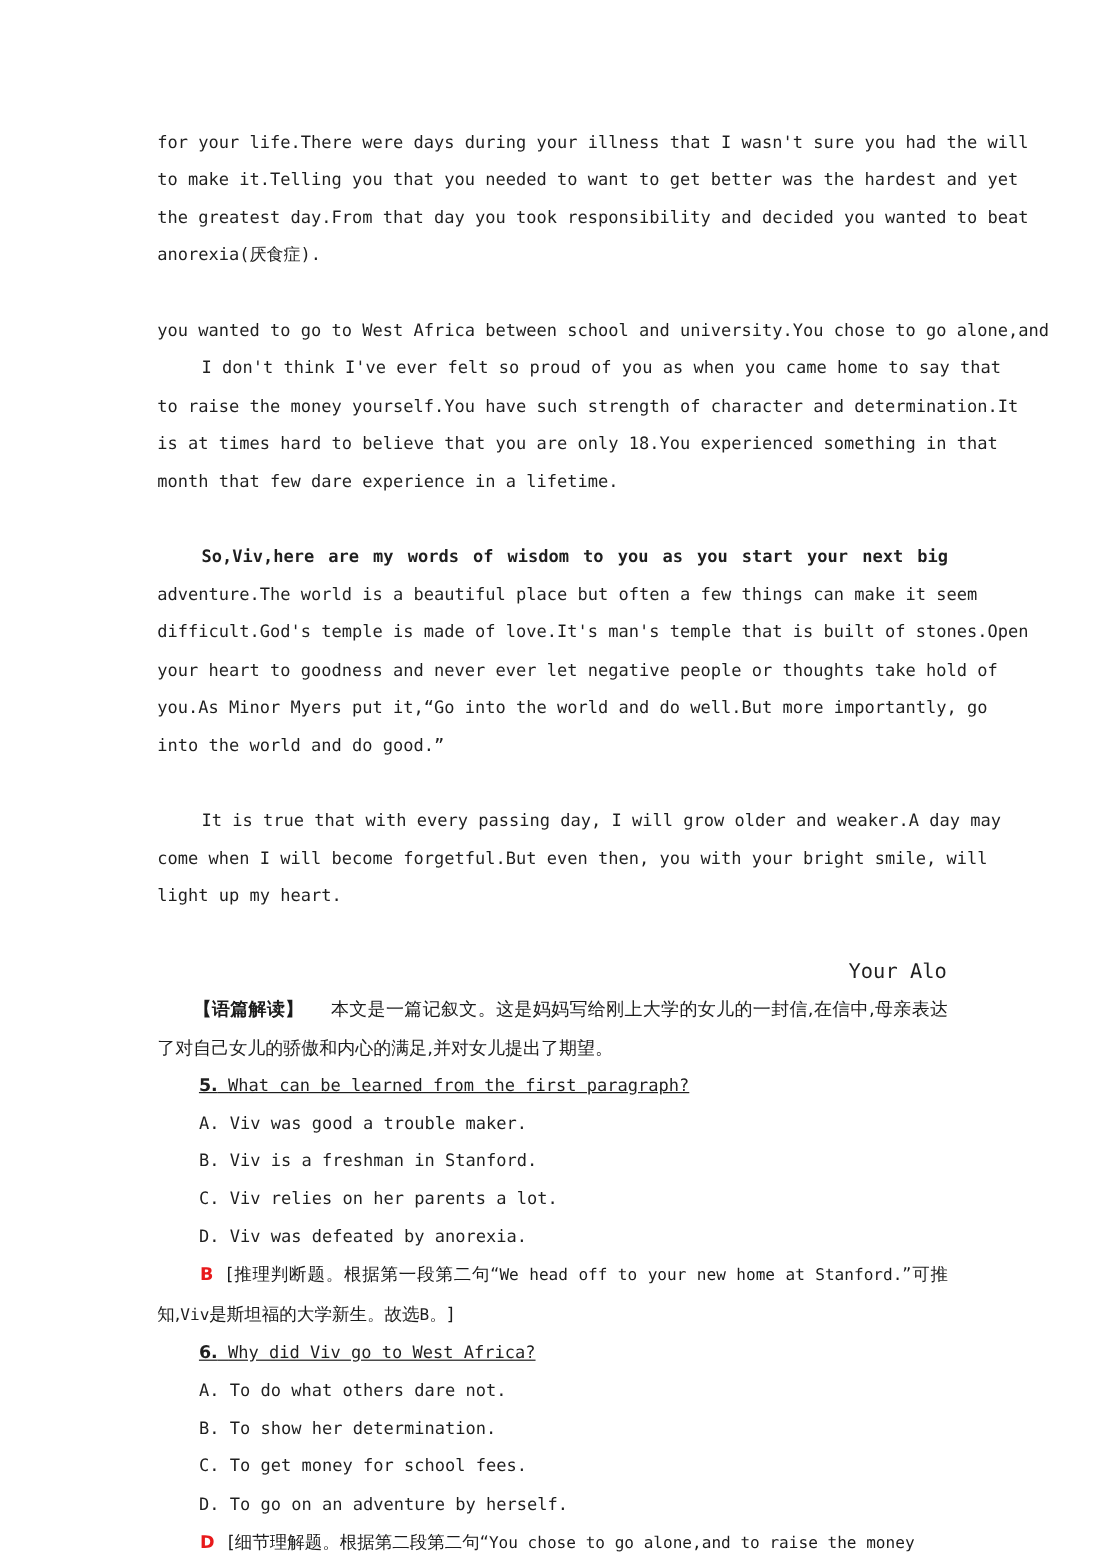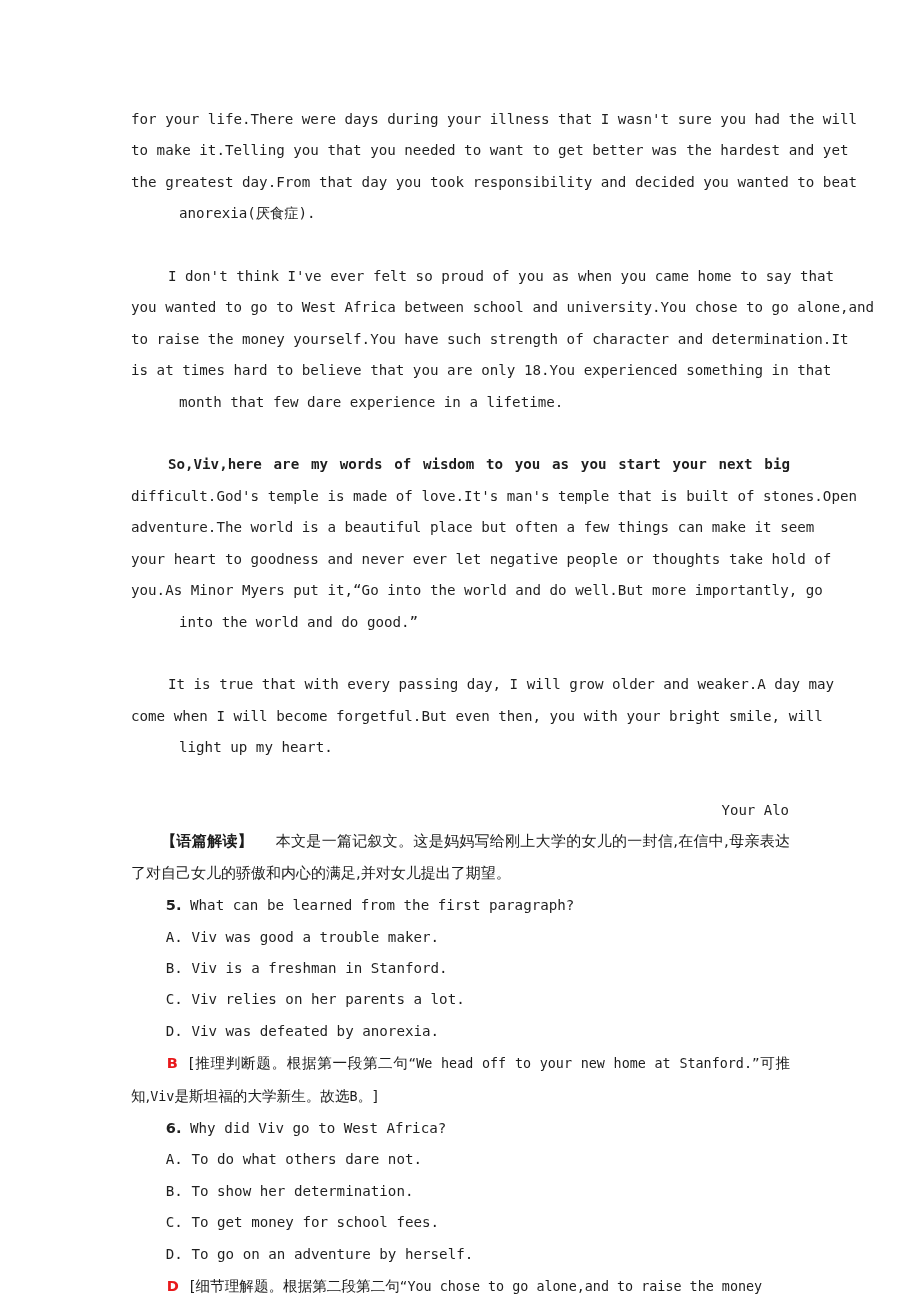--- a/index.html
+++ b/index.html
@@ -53,26 +53,25 @@
 
   
   .ln {
     display: block;
     text-align: justify;
     text-align-last: justify;
     white-space: pre;
   }
   .ln.last {
     text-align-last: left;
-    margin-left: 48px;
   }
 
   .signature {
     font-family: "DejaVu Sans Mono", "Liberation Mono", monospace;
-    font-size: 14px;
+    font-size: 17px;
     line-height: 31.4px;
     text-align: right;
     padding-right: 1px;
     color: #1f1f1f;
   }
 
   
   .cn-block {
     font-family: "DejaVu Sans", "Liberation Sans", sans-serif;
     font-size: 15px;
@@ -96,20 +95,21 @@
   
   .q-line {
     font-family: "DejaVu Sans Mono", "Liberation Mono", monospace;
     font-size: 14.2px;
     line-height: 31.4px;
     color: #1f1f1f;
     white-space: pre;
   }
   .q-stem {
     padding-left: 2.45em;
+    text-decoration: underline;
   }
   .q-stem .qnum {
     font-weight: bold;
     font-family: "DejaVu Sans", "Liberation Sans", sans-serif;
     font-size: 14.6px;
   }
   .q-opt {
     padding-left: 2.45em;
   }
 
@@ -147,31 +147,31 @@
     <div>
 
       <div class="en-para">
         <span class="ln">for your life.There were days during your illness that I wasn't sure you had the will</span>
         <span class="ln">to make it.Telling you that you needed to want to get better was the hardest and yet</span>
         <span class="ln">the greatest day.From that day you took responsibility and decided you wanted to beat</span>
         <span class="ln last">anorexia(厌食症).</span>
       </div>
 
       <div class="en-para">
+        <span class="ln">you wanted to go to West Africa between school and university.You chose to go alone,and</span>
         <span class="ln" style="text-indent:2.6em;">I don't think I've ever felt so proud of you as when you came home to say that</span>
-        <span class="ln">you wanted to go to West Africa between school and university.You chose to go alone,and</span>
         <span class="ln">to raise the money yourself.You have such strength of character and determination.It</span>
         <span class="ln">is at times hard to believe that you are only 18.You experienced something in that</span>
         <span class="ln last">month that few dare experience in a lifetime.</span>
       </div>
 
       <div class="en-para">
         <span class="ln" style="text-indent:2.6em;font-weight:bold;">So,Viv,here are my words of wisdom to you as you start your next big</span>
+        <span class="ln">adventure.The world is a beautiful place but often a few things can make it seem</span>
         <span class="ln">difficult.God's temple is made of love.It's man's temple that is built of stones.Open</span>
-        <span class="ln">adventure.The world is a beautiful place but often a few things can make it seem</span>
         <span class="ln">your heart to goodness and never ever let negative people or thoughts take hold of</span>
         <span class="ln">you.As Minor Myers put it,“Go into the world and do well.But more importantly, go</span>
         <span class="ln last">into the world and do good.”</span>
       </div>
 
       <div class="en-para">
         <span class="ln" style="text-indent:2.6em;">It is true that with every passing day, I will grow older and weaker.A day may</span>
         <span class="ln">come when I will become forgetful.But even then, you with your bright smile, will</span>
         <span class="ln last">light up my heart.</span>
       </div>

